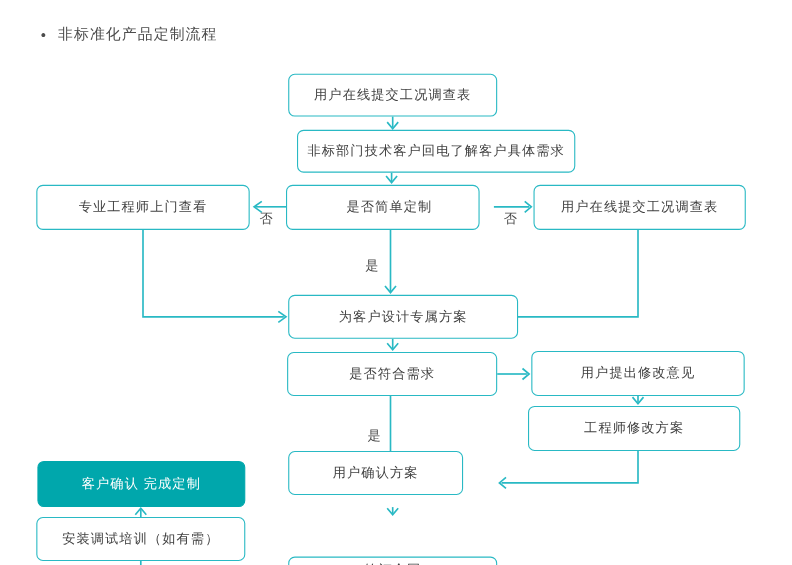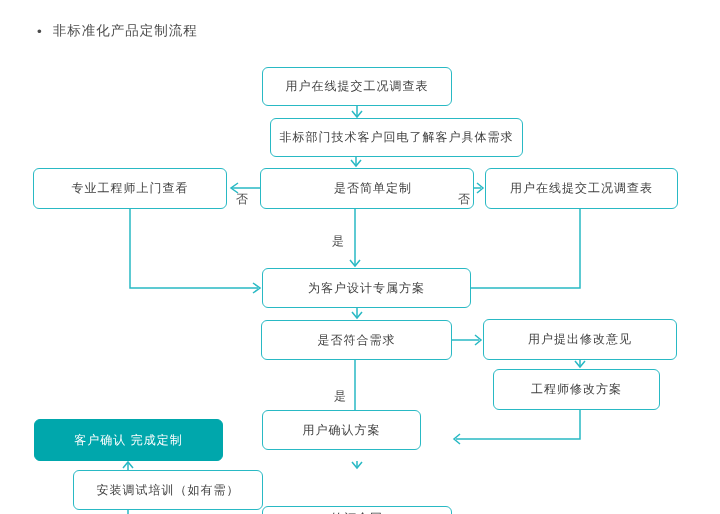--- a/index.html
+++ b/index.html
@@ -105,38 +105,38 @@
         <path d="M362,509 L357,517"></path>
     </g>
   </svg>
 
   <div class="node" style="left:262px;top:67px;width:190px;height:39px;">用户在线提交工况调查表</div>
 
   <div class="node" style="left:230px;top:118px;width:253px;height:39px;margin-left:40px;">非标部门技术客户回电了解客户具体需求</div>
 
   <div class="node" style="left:33px;top:168px;width:194px;height:41px;">专业工程师上门查看</div>
 
-  <div class="node" style="left:260px;top:168px;width:214px;height:41px;padding-left:12px;">是否简单定制</div>
+  <div class="node" style="left:260px;top:168px;width:176px;height:41px;padding-left:12px;">是否简单定制</div>
 
   <div class="node" style="left:485px;top:168px;width:193px;height:41px;">用户在线提交工况调查表</div>
 
   <div class="node" style="left:262px;top:268px;width:209px;height:40px;">为客户设计专属方案</div>
 
   <div class="node" style="left:261px;top:320px;width:191px;height:40px;">是否符合需求</div>
 
   <div class="node" style="left:483px;top:319px;width:194px;height:41px;">用户提出修改意见</div>
 
-  <div class="node" style="left:493px;top:369px;width:167px;height:41px;">工程师修改方案</div>
+  <div class="node" style="left:480px;top:369px;width:193px;height:41px;">工程师修改方案</div>
 
   <div class="node" style="left:262px;top:410px;width:159px;height:40px;">用户确认方案</div>
 
   <div class="node" style="left:262px;top:470px;width:190px;height:24px;margin-top:36px;">签订合同</div>
 
   <div class="node node-filled" style="left:34px;top:419px;width:189px;height:42px;">客户确认 完成定制</div>
 
-  <div class="node" style="left:33px;top:470px;width:190px;height:40px;margin-left:40px;">安装调试培训（如有需）</div>
+  <div class="node" style="left:33px;top:470px;width:190px;height:40px;">安装调试培训（如有需）</div>
 
   <span class="edge-label" style="left:236px;top:191px;">否</span>
   <span class="edge-label" style="left:458px;top:191px;">否</span>
   <span class="edge-label" style="left:332px;top:233px;">是</span>
   <span class="edge-label" style="left:334px;top:388px;">是</span>
 
 </div>
 
 </body></html>

